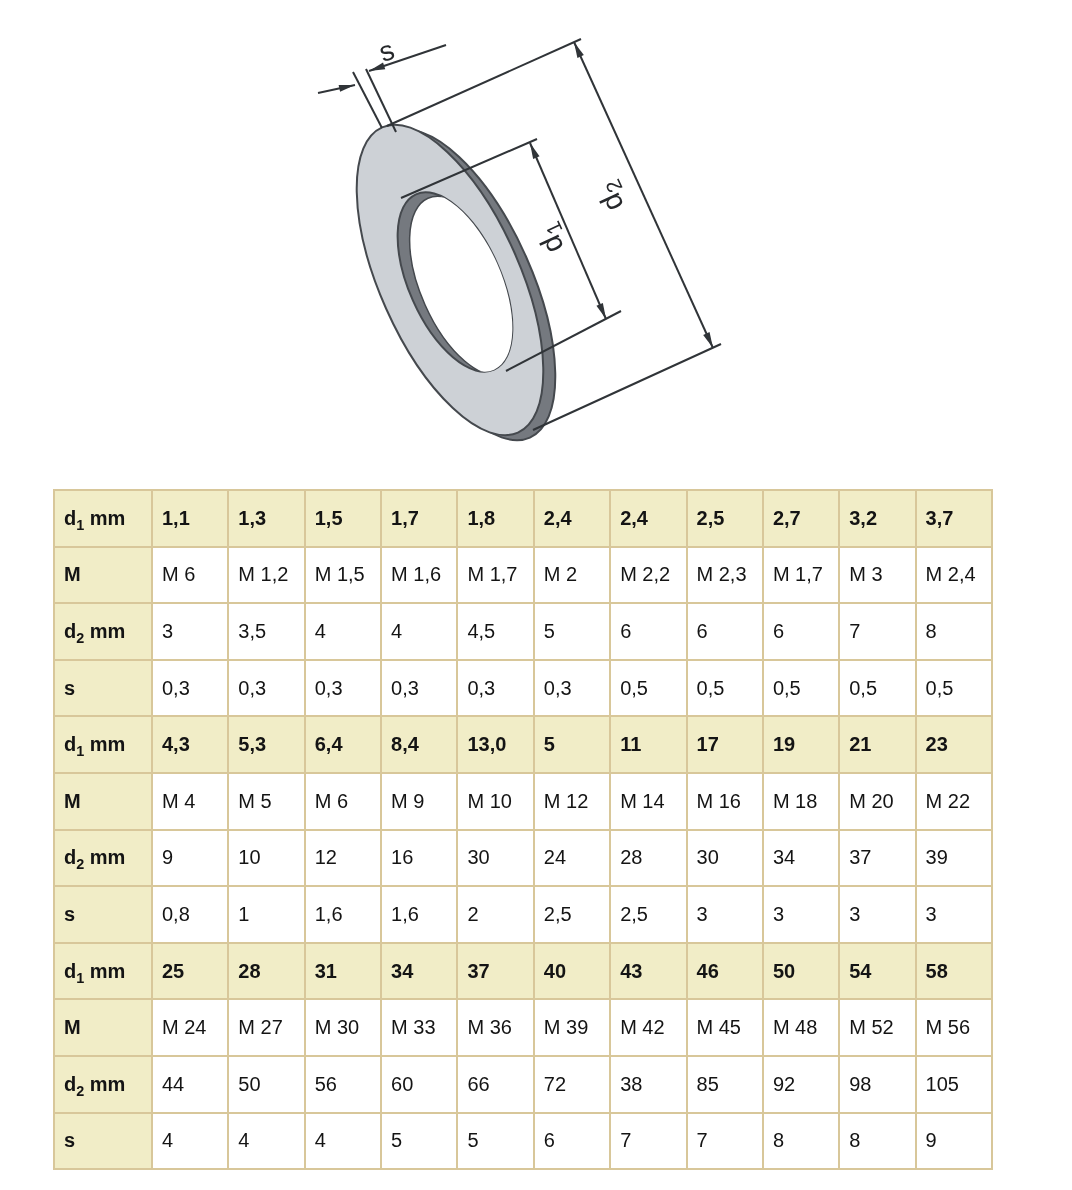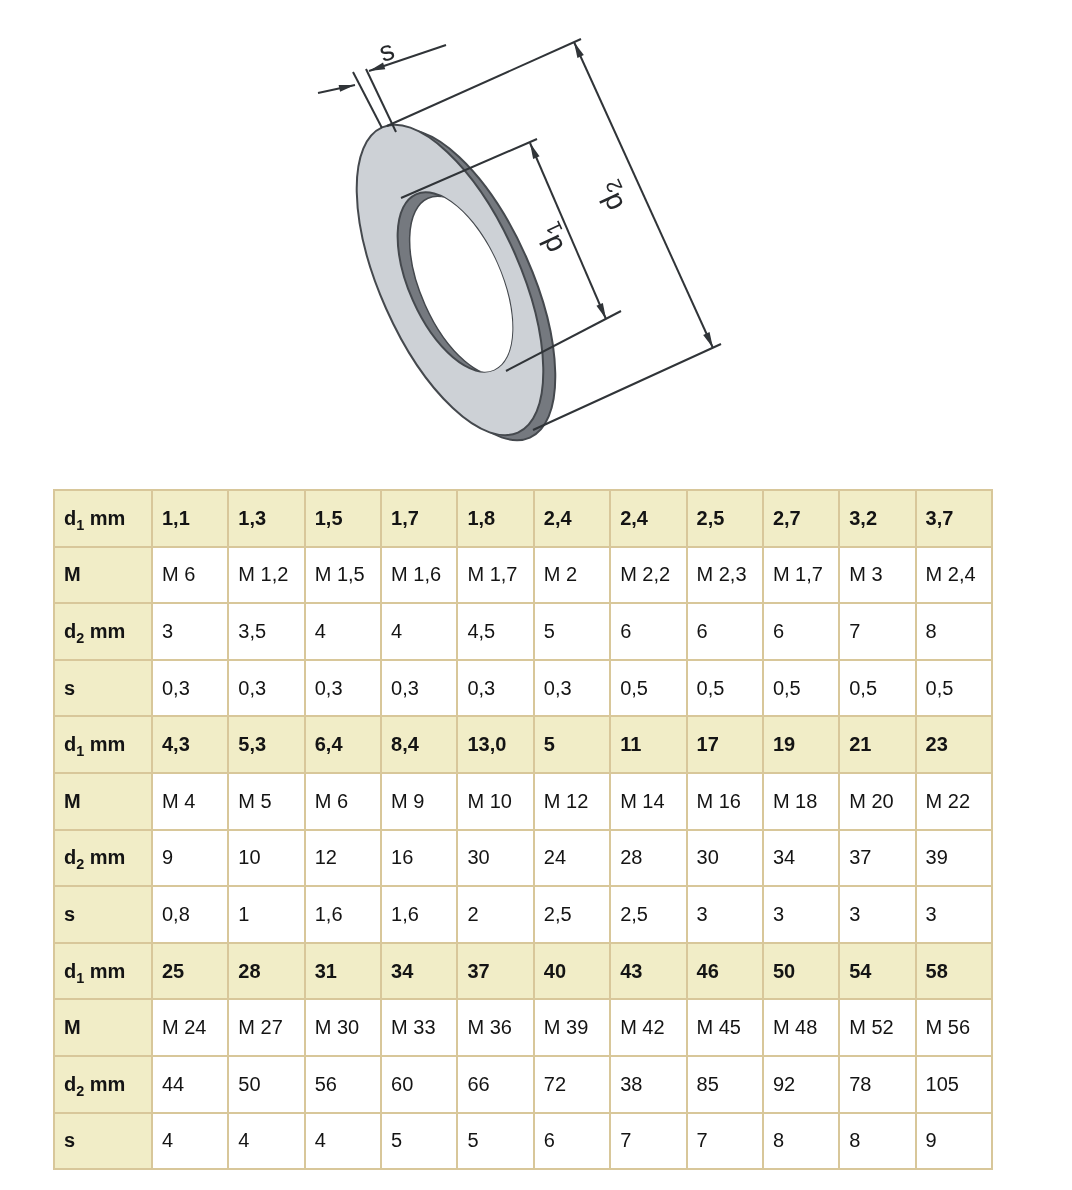--- a/index.html
+++ b/index.html
@@ -224,21 +224,21 @@
           <td class="cream bold"><span>d</span><sub>2</sub><span> mm</span></td>
           <td class="">44</td>
           <td class="">50</td>
           <td class="">56</td>
           <td class="">60</td>
           <td class="">66</td>
           <td class="">72</td>
           <td class="">38</td>
           <td class="">85</td>
           <td class="">92</td>
-          <td class="">78</td>
+          <td class="">98</td>
           <td class="">105</td>
         </tr>
         <tr>
           <td class="cream bold"><span>s</span><sub></sub><span></span></td>
           <td class="">4</td>
           <td class="">4</td>
           <td class="">4</td>
           <td class="">5</td>
           <td class="">5</td>
           <td class="">6</td>

